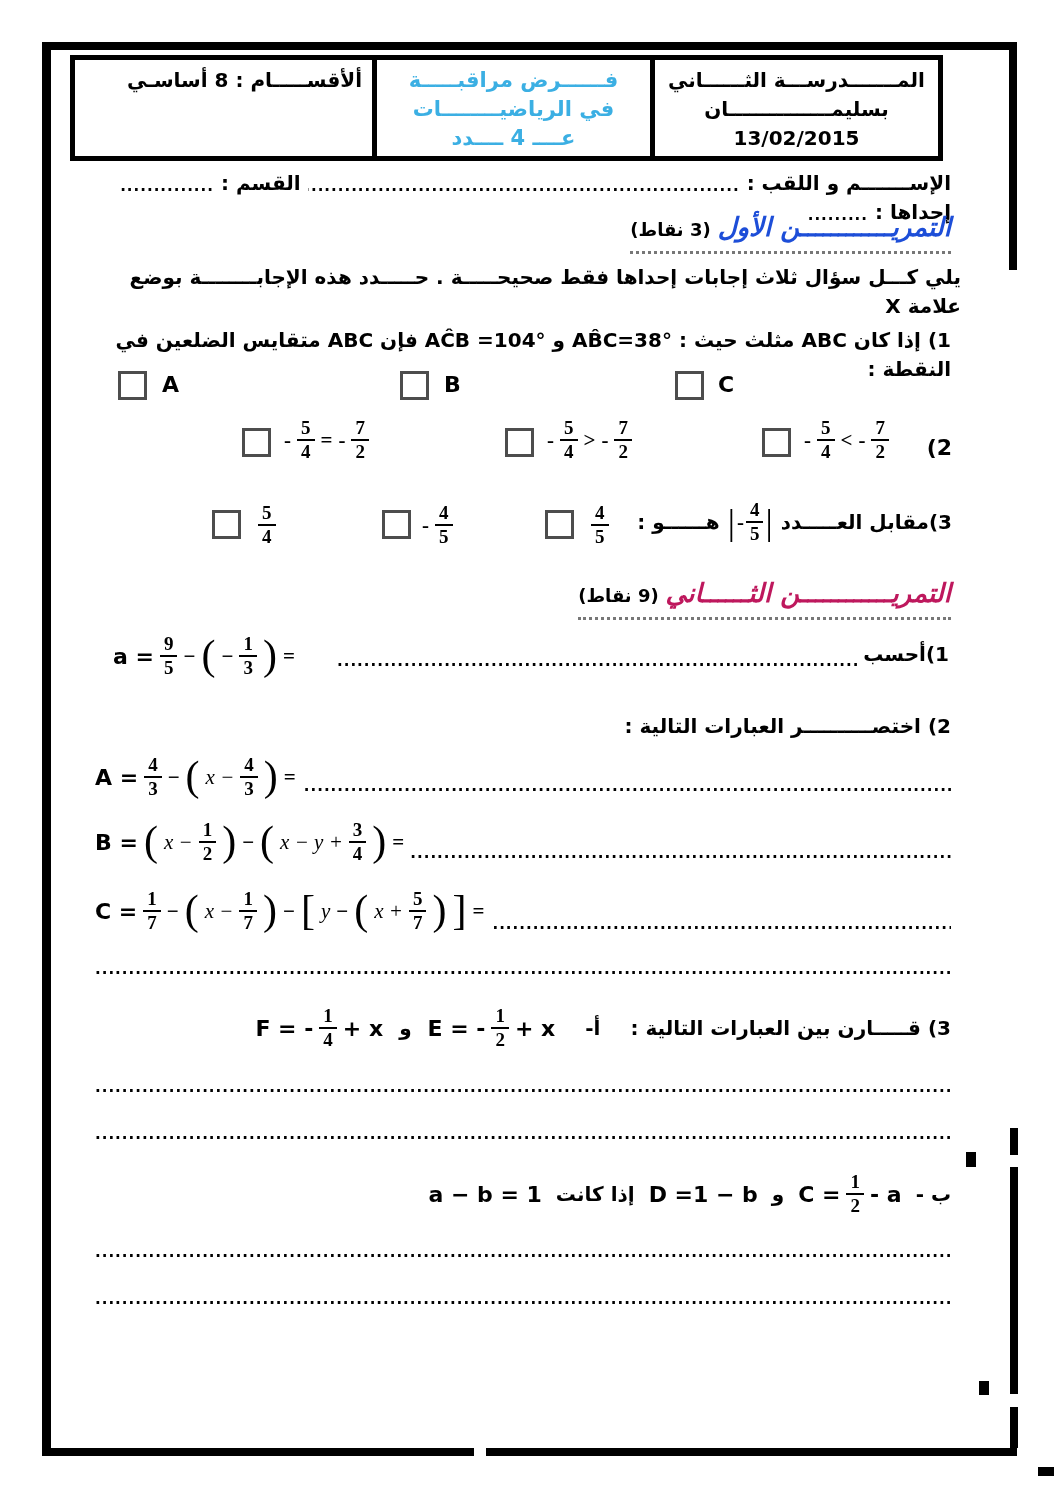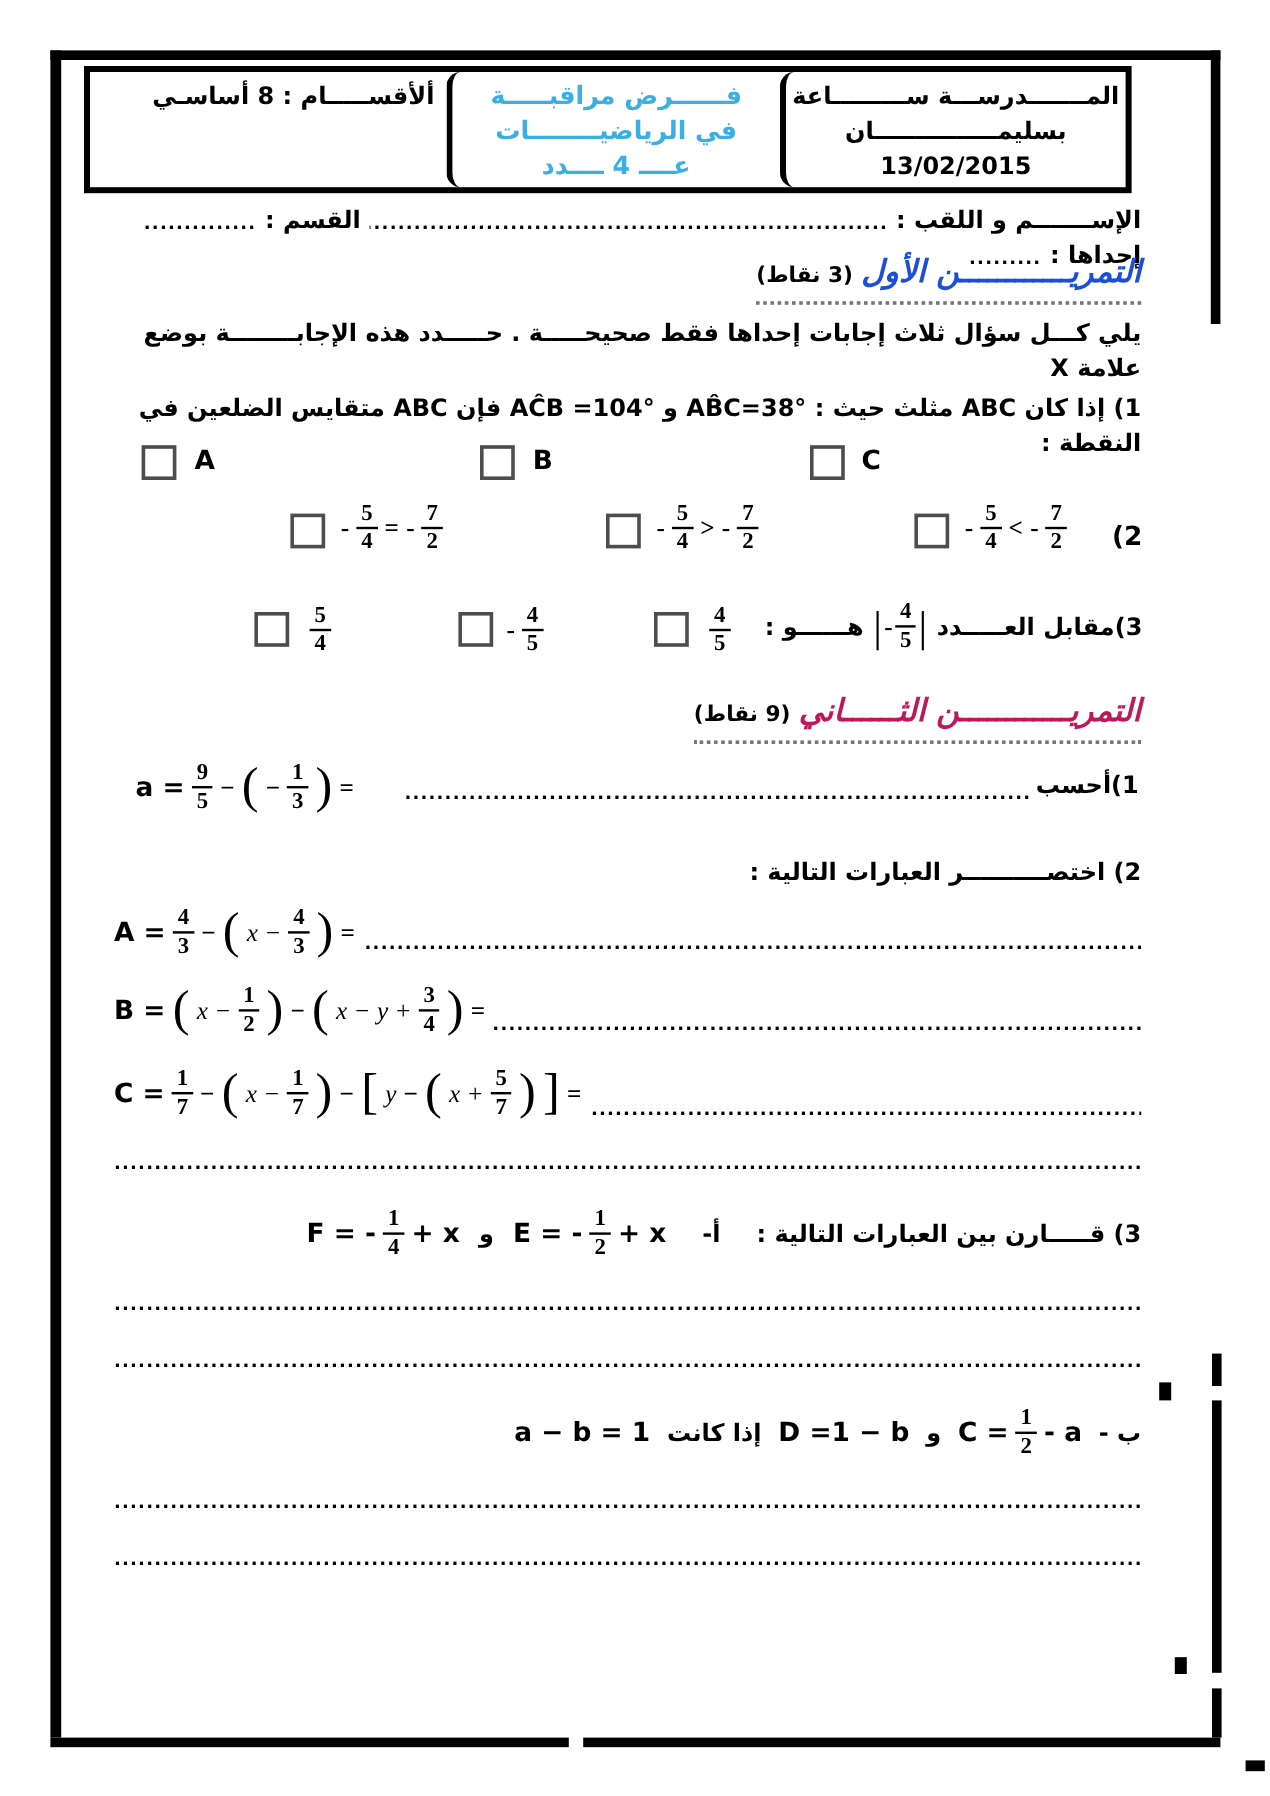--- a/index.html
+++ b/index.html
@@ -5,21 +5,21 @@
   html,body{margin:0;padding:0;background:#fff;}
   .page{position:relative;width:1058px;height:1497px;background:#ffffff;overflow:hidden;
         font-family:"DejaVu Sans",sans-serif;color:#000;}
   .abs{position:absolute;}
   .bar{position:absolute;background:#000;}
   .ar{direction:rtl;font-weight:700;font-size:20px;line-height:1.45;}
   .rtl-right{text-align:right;}
   
   .hdr-table{direction:rtl;display:flex;border:5px solid #000;box-sizing:border-box;background:#fff;}
   .hdr-cell{box-sizing:border-box;padding-top:6px;font-size:20px;font-weight:700;line-height:29px;}
-  .hdr-cell.c1,.hdr-cell.c2{border-left:5px solid #000;border-radius:12px;}
+  .hdr-cell.c1,.hdr-cell.c2{border-left:5px solid #000;}
   .cell-center{text-align:center;}
   .cell-right{text-align:right;padding:6px 10px 0 6px;}
   
   .tline{display:inline-block;border-bottom:3px dotted #777;padding-bottom:4px;}
   .extitle{font-size:26px;font-style:italic;font-weight:700;}
   .expts{font-size:18px;font-weight:700;}
   
   .frac{display:inline-flex;flex-direction:column;align-items:center;vertical-align:middle;
         font-family:"Liberation Serif","DejaVu Serif",serif;font-weight:700;line-height:1.08;font-size:19px;}
   .frac .fn{padding:0 4px;border-bottom:2px solid #000;}
@@ -51,21 +51,21 @@
   <div class="bar" style="left:1010px;top:1167px;width:8px;height:227px;"></div>
   <div class="bar" style="left:1010px;top:1407px;width:8px;height:41px;"></div>
   <div class="bar" style="left:42px;top:1448px;width:432px;height:8px;"></div>
   <div class="bar" style="left:486px;top:1448px;width:531px;height:8px;"></div>
   <div class="bar" style="left:966px;top:1152px;width:10px;height:15px;"></div>
   <div class="bar" style="left:979px;top:1381px;width:10px;height:14px;"></div>
   <div class="bar" style="left:1038px;top:1467px;width:16px;height:9px;"></div>
 
   <div class="abs hdr-table" style="left:70px;top:55px;width:873px;height:106px;">
     <div class="hdr-cell c1 cell-center" style="width:288px;">
-      <div>المـــــــدرســـة ســـــــــاعة</div>
+      <div>المـــــــدرســـة الثــــــاني</div>
       <div>بسليمـــــــــــــــان</div>
       <div>13/02/2015</div>
     </div>
     <div class="hdr-cell c2 cell-center" style="width:278px;color:#3BAFE3;font-size:21px;">
       <div>فــــــرض مراقبـــــة</div>
       <div>في الرياضيــــــــات</div>
       <div>عــــ 4 ــــدد</div>
     </div>
     <div class="hdr-cell cell-right ar" style="flex:1;">
       <div>ألأقســـــام : 8 أساسـي</div>
@@ -81,21 +81,21 @@
     <span class="dotclip" style="width:60px;">..............................................................................................................................................................................................</span>
   </div>
 
   <div class="abs ar rtl-right" style="left:95px;top:209px;width:856px;">
     <span class="tline">
       <span class="extitle" style="color:#1d4ed8;">التمريــــــــــــن الأول</span>
       <span class="expts">(3 نقاط)</span>
     </span>
   </div>
 
-  <div class="abs ar rtl-right" style="left:95px;top:263px;width:856px;">يلي كـــل سؤال ثلاث إجابات إحداها فقط صحيحـــــة . حـــــدد هذه الإجابــــــــة بوضع علامة X</div>
+  <div class="abs ar rtl-right" style="left:105px;top:263px;width:856px;">يلي كـــل سؤال ثلاث إجابات إحداها فقط صحيحـــــة . حـــــدد هذه الإجابــــــــة بوضع علامة X</div>
 
   <div class="abs ar rtl-right" style="left:95px;top:326px;width:856px;">
     <span>1) إذا كان ABC مثلث حيث :</span>
     <span dir="ltr">AB̂C=38°</span>
     <span>و</span>
     <span dir="ltr">AĈB =104°</span>
     <span>فإن ABC متقايس الضلعين في النقطة :</span>
   </div>
 
   <div class="chk" style="left:118px;top:371px;"></div>

